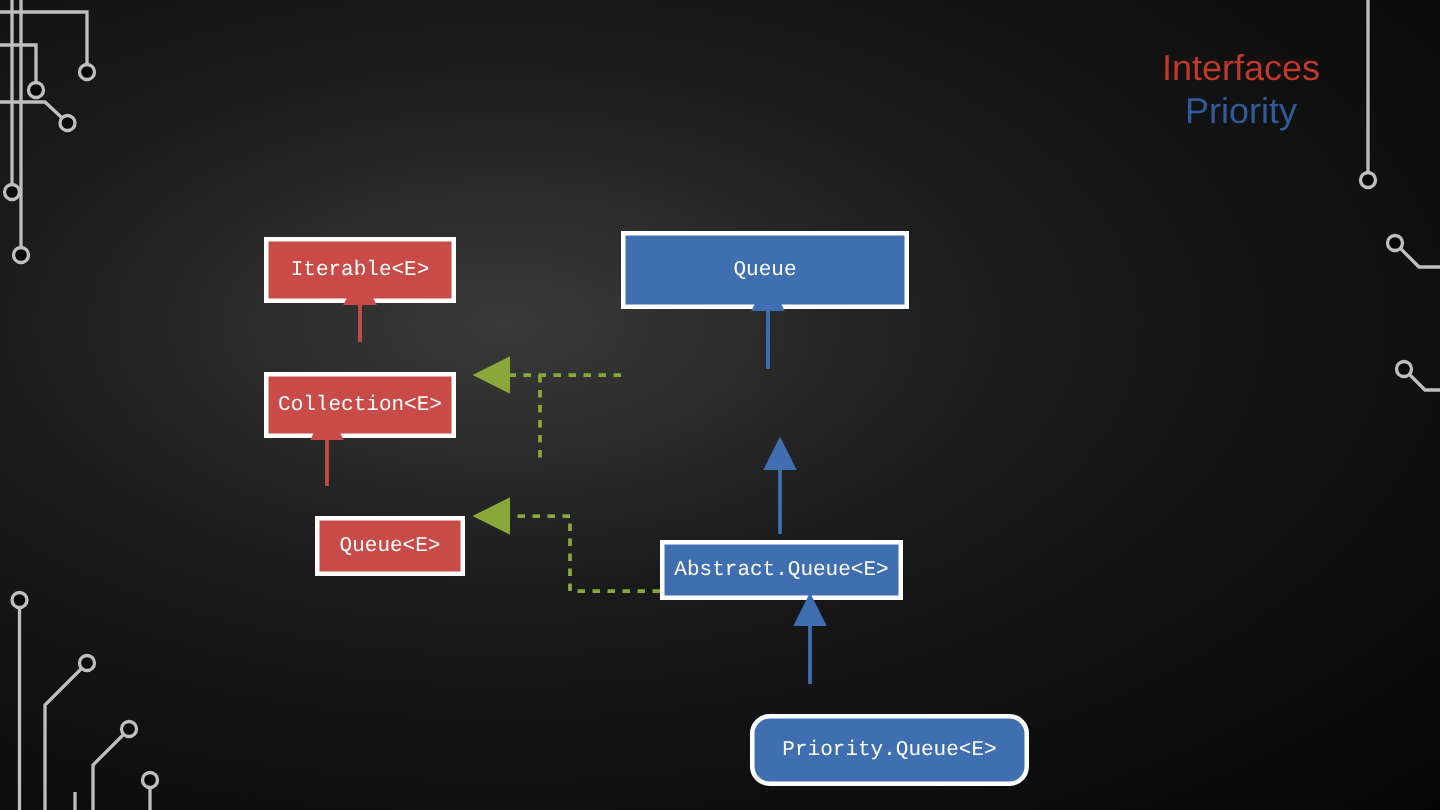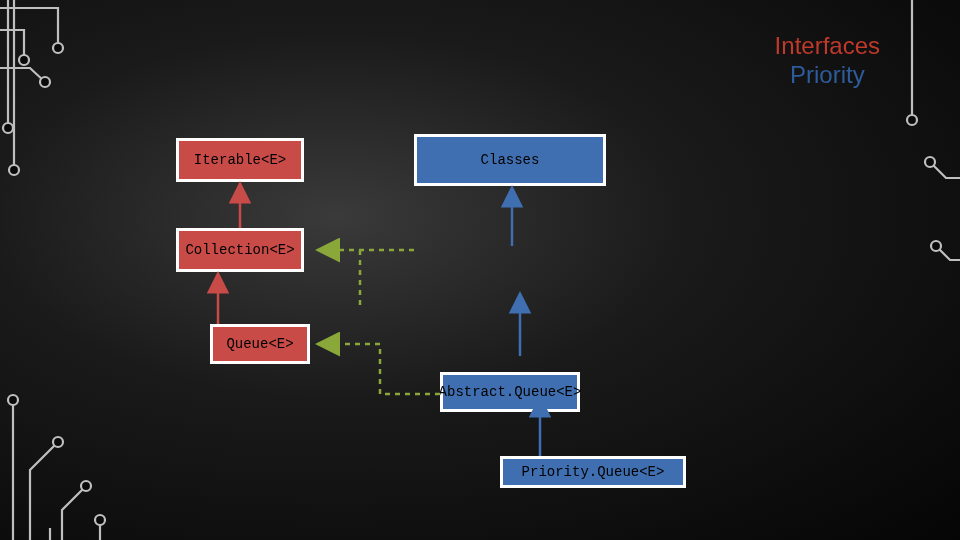--- a/index.html
+++ b/index.html
@@ -26,43 +26,44 @@
     font-size: 24px;
     line-height: 1.2;
   }
   .legend-interfaces { color: #c0392b; }
   .legend-classes    { color: #2e5b9a; }
 
   
   .node {
     position: absolute;
     border: 3px solid #ffffff;
-    color: #000000;
+    color: #ffffff;
     font-family: "Courier New", Courier, monospace;
     font-size: 14px;
     display: flex;
     align-items: center;
     justify-content: center;
     text-align: center;
     box-sizing: border-box;
     padding: 0 6px;
     white-space: nowrap;
+    margin-top: 20px;
   }
   .interface { background: #c84b47; }
   .class     { background: #3f6fb0; }
 
   
   #iterable     { left: 176px; top: 138px; width: 128px; height: 44px; }
   #collection   { left: 176px; top: 228px; width: 128px; height: 44px; }
   #queue        { left: 210px; top: 324px; width: 100px; height: 40px; }
 
   #object       { left: 414px; top: 134px; width: 192px; height: 52px; }
   #abscoll      { left: 414px; top: 246px; width: 210px; height: 46px; }
-  #absqueue     { left: 440px; top: 372px; width: 140px; height: 40px; }
-  #pqueue       { left: 500px; top: 456px; width: 186px; height: 32px; }
+  #absqueue     { left: 440px; top: 340px; width: 162px; height: 40px; }
+  #pqueue       { left: 500px; top: 456px; width: 186px; height: 48px; border-radius: 13px; }
 
   
   svg.overlay {
     position: absolute;
     left: 0; top: 0;
     width: 960px; height: 540px;
     pointer-events: none;
   }
   .solid-red   { stroke: #c84b47; stroke-width: 2.5; fill: none; }
   .solid-blue  { stroke: #3f6fb0; stroke-width: 2.5; fill: none; }
@@ -108,21 +109,21 @@
 
   <div class="legend">
     <div class="legend-interfaces">Interfaces</div>
     <div class="legend-classes">Priority</div>
   </div>
 
   <div id="iterable" class="node interface">Iterable&lt;E&gt;</div>
   <div id="queue" class="node interface">Queue&lt;E&gt;</div>
   <div id="collection" class="node interface">Collection&lt;E&gt;</div>
 
-  <div id="object" class="node class">Classes</div>
+  <div id="object" class="node class">Queue</div>
   <div id="absqueue" class="node class">Abstract.Queue&lt;E&gt;</div>
   <div id="pqueue" class="node class">Priority.Queue&lt;E&gt;</div>
 
   <svg class="overlay">
     <defs>
       <marker id="arrRed" markerWidth="9" markerHeight="9" refX="7" refY="4.5" orient="auto">
         <path d="M0,0 L9,4.5 L0,9 Z" fill="#c84b47"></path>
       </marker>
       <marker id="arrBlue" markerWidth="9" markerHeight="9" refX="7" refY="4.5" orient="auto">
         <path d="M0,0 L9,4.5 L0,9 Z" fill="#3f6fb0"></path>

